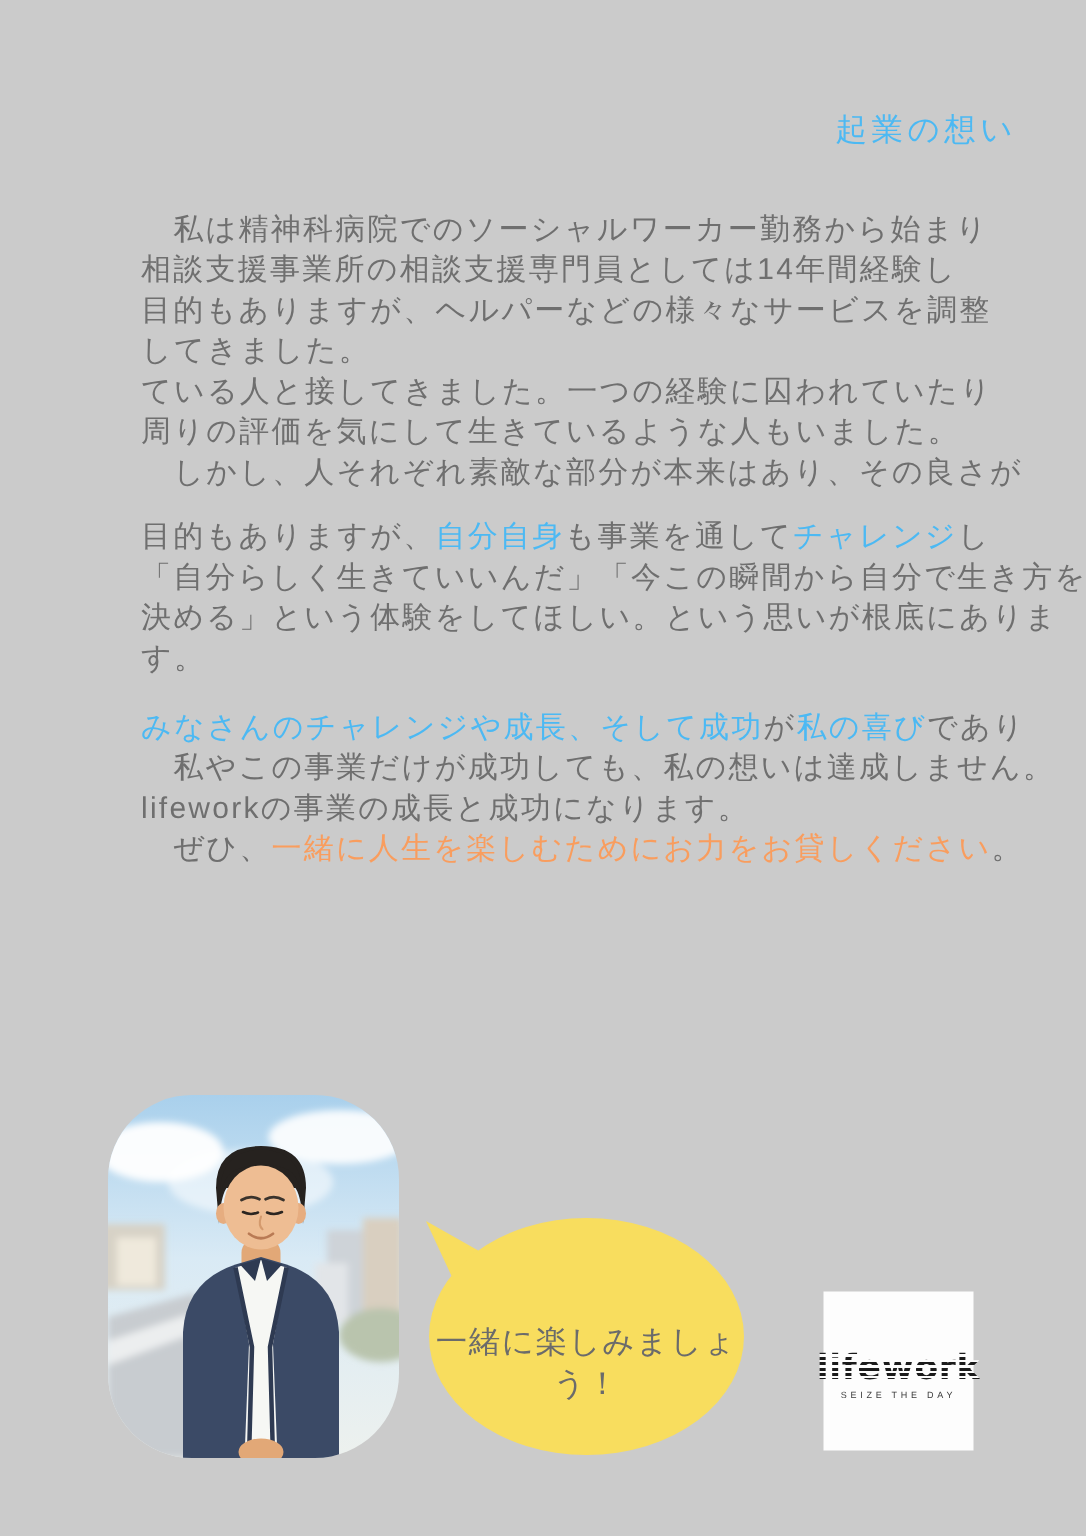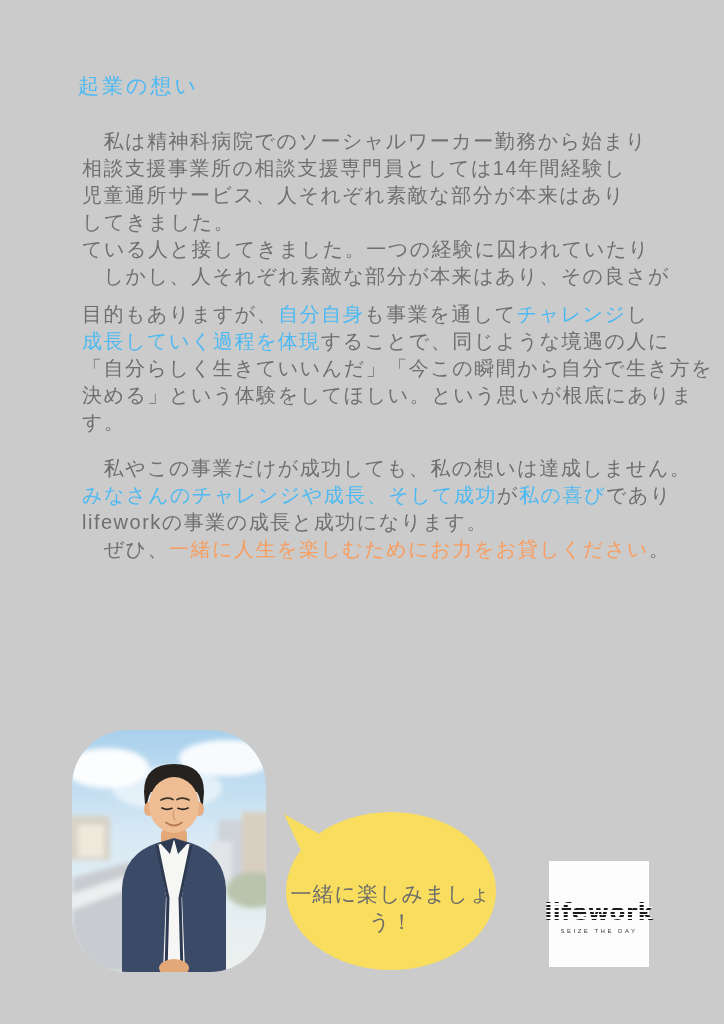--- a/index.html
+++ b/index.html
@@ -18,35 +18,35 @@
   .page{
     position:relative;
     width:724px;height:1024px;
     margin:0 auto;
     background:var(--background);
     overflow:hidden;
   }
   .page-title{
     position:absolute;
     left:78px;top:72px;width:600px;
-    text-align:left;
+    text-align:right;
     font-size:21px;
     letter-spacing:3px;
     font-weight:500;
     color:var(--accent-blue);
   }
   .body-text{
     position:absolute;
     left:78px;top:124px;width:600px;
     font-size:20px;
     line-height:27px;
     letter-spacing:1.5px;
     color:var(--text);
   }
-  .para{margin:4px;}
+  .para{margin:16px;}
   .para:nth-child(2){margin-top:11px;}
   .para:nth-child(3){margin-top:19px;}
   .line{white-space:pre;}
   .seg-blue{color:var(--accent-blue);}
   .seg-orange{color:var(--accent-orange);}
   .signature{
     position:absolute;
     left:386px;top:711px;
     font-size:20px;
     letter-spacing:1px;
@@ -114,35 +114,35 @@
 <body>
 
 <div class="page">
 
   <div class="page-title">起業の想い</div>
 
   <div class="body-text">
       <div class="para">
         <div class="line"><span class="seg-gray">　私は精神科病院でのソーシャルワーカー勤務から始まり</span></div>
         <div class="line"><span class="seg-gray">相談支援事業所の相談支援専門員としては14年間経験し</span></div>
-        <div class="line"><span class="seg-gray">児童通所サービス、人それぞれ素敵な部分が本来はあり</span></div>
+        <div class="line"><span class="seg-gray">目的もありますが、ヘルパーなどの様々なサービスを調整</span></div>
         <div class="line"><span class="seg-gray">してきました。</span></div>
         <div class="line"><span class="seg-gray">ている人と接してきました。一つの経験に囚われていたり</span></div>
+        <div class="line"><span class="seg-gray">周りの評価を気にして生きているような人もいました。</span></div>
         <div class="line"><span class="seg-gray">　しかし、人それぞれ素敵な部分が本来はあり、その良さが</span></div>
       </div>
       <div class="para">
         <div class="line"><span class="seg-gray">目的もありますが、</span><span class="seg-blue">自分自身</span><span class="seg-gray">も事業を通して</span><span class="seg-blue">チャレンジ</span><span class="seg-gray">し</span></div>
-        <div class="line"><span class="seg-blue">成長していく過程を体現</span><span class="seg-gray">することで、同じような境遇の人に</span></div>
         <div class="line"><span class="seg-gray">「自分らしく生きていいんだ」「今この瞬間から自分で生き方を</span></div>
         <div class="line"><span class="seg-gray">決める」という体験をしてほしい。という思いが根底にありま</span></div>
         <div class="line"><span class="seg-gray">す。</span></div>
       </div>
       <div class="para">
+        <div class="line"><span class="seg-blue">みなさんのチャレンジや成長、そして成功</span><span class="seg-gray">が</span><span class="seg-blue">私の喜び</span><span class="seg-gray">であり</span></div>
         <div class="line"><span class="seg-gray">　私やこの事業だけが成功しても、私の想いは達成しません。</span></div>
-        <div class="line"><span class="seg-blue">みなさんのチャレンジや成長、そして成功</span><span class="seg-gray">が</span><span class="seg-blue">私の喜び</span><span class="seg-gray">であり</span></div>
         <div class="line"><span class="seg-gray">lifeworkの事業の成長と成功になります。</span></div>
         <div class="line"><span class="seg-gray">　ぜひ、</span><span class="seg-orange">一緒に人生を楽しむためにお力をお貸しください</span><span class="seg-gray">。</span></div>
       </div>
     </div>
 
 
   <div class="portrait">
     <svg viewBox="0 0 194 242" preserveAspectRatio="xMidYMid slice" aria-hidden="true">
       <defs>
         <linearGradient id="sky" x1="0" y1="0" x2="0" y2="1">

